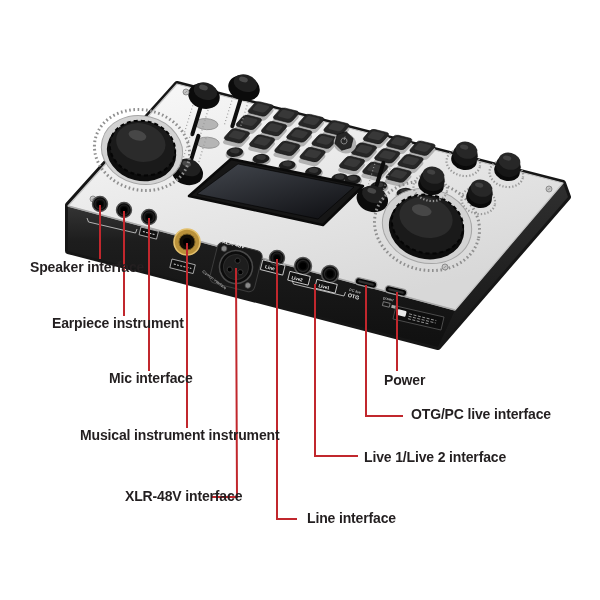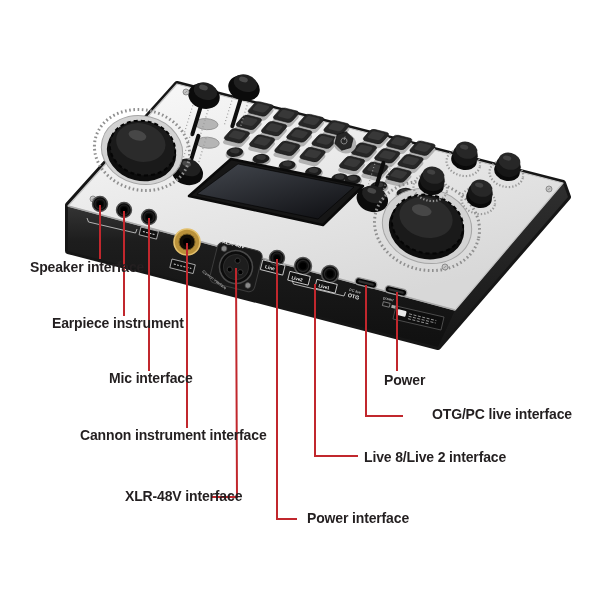--- a/index.html
+++ b/index.html
@@ -8,21 +8,21 @@
   .stage svg{position:absolute;left:0;top:0;}
   .ann{position:absolute;font-weight:bold;font-size:14px;line-height:13px;
        color:#231f20;letter-spacing:-0.15px;white-space:nowrap;}
   .a-speaker{left:30px;top:261px;}
   .a-earpiece{left:52px;top:317px;}
   .a-mic{left:109px;top:372px;}
   .a-instrument{left:80px;top:429px;}
   .a-xlr{left:125px;top:490px;}
   .a-line{left:307px;top:512px;}
   .a-live{left:364px;top:451px;}
-  .a-otg{left:432px;top:408px;}
+  .a-otg{left:411px;top:408px;}
   .a-power{left:384px;top:374px;}
 </style>
 </head>
 <body>
 
 <div class="stage">
 
 <svg width="600" height="600" viewBox="0 0 600 600">
   <defs>
     <linearGradient id="gPanel" x1="0" y1="0" x2="0.55" y2="1">
@@ -285,20 +285,20 @@
     <path d="M277,259 V519 H297"></path>
     <path d="M315,284 V456 H358"></path>
     <path d="M366,285 V416 H403"></path>
     <path d="M397,292 V371"></path>
   </g>
 </svg>
 
 <div class="ann a-speaker">Speaker interface</div>
 <div class="ann a-earpiece">Earpiece instrument</div>
 <div class="ann a-mic">Mic interface</div>
-<div class="ann a-instrument">Cannon instrument interface</div>
+<div class="ann a-instrument">Musical instrument instrument</div>
 <div class="ann a-xlr">XLR-48V interface</div>
-<div class="ann a-line">Power interface</div>
-<div class="ann a-live">Live 8/Live 2 interface</div>
+<div class="ann a-line">Line interface</div>
+<div class="ann a-live">Live 1/Live 2 interface</div>
 <div class="ann a-otg">OTG/PC live interface</div>
 <div class="ann a-power">Power</div>
 
 </div>
 
 </body></html>

